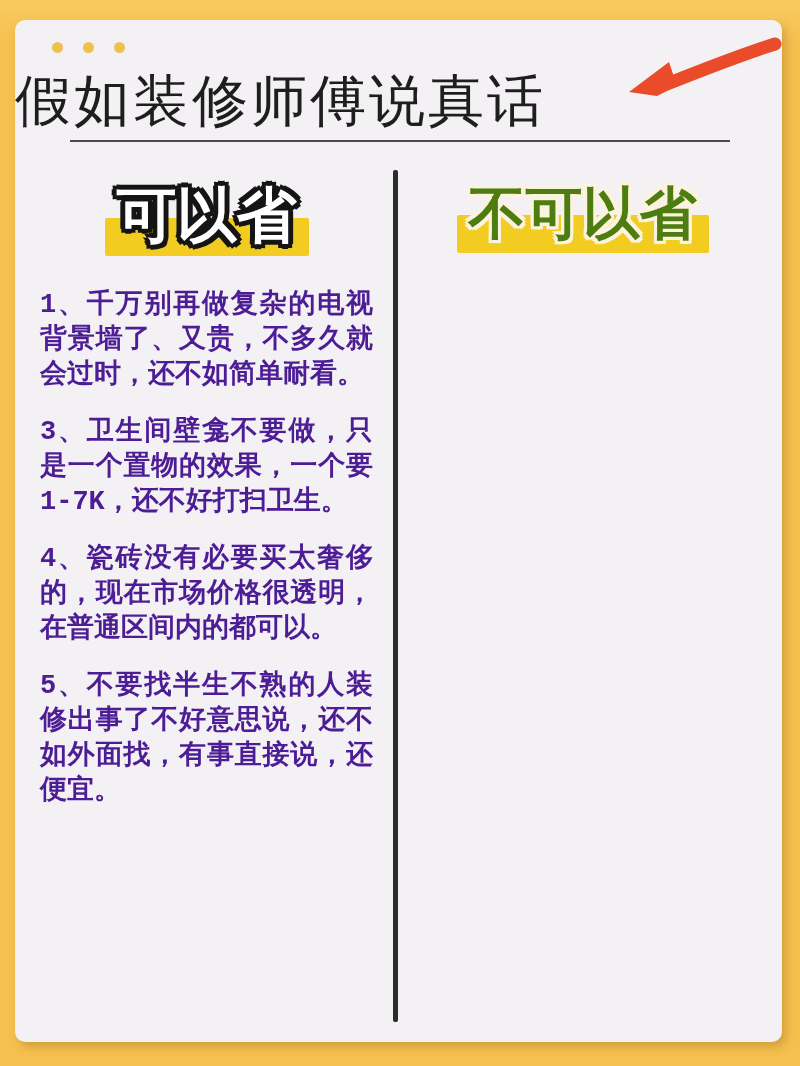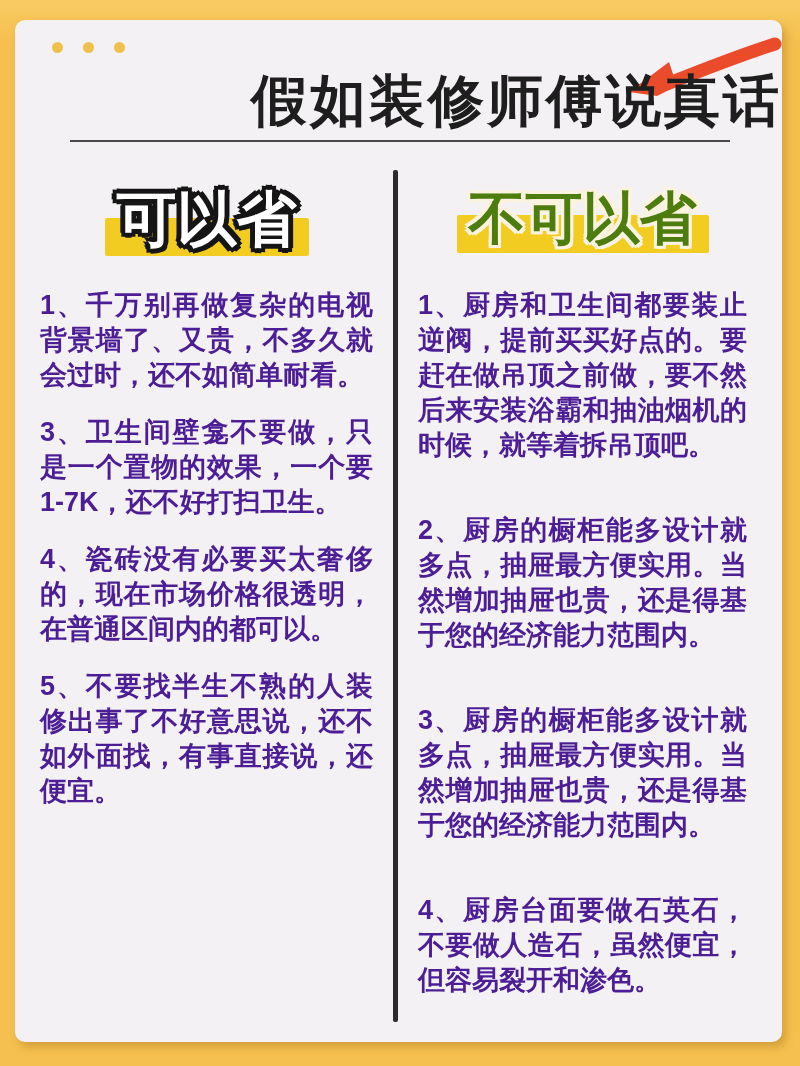--- a/index.html
+++ b/index.html
@@ -25,36 +25,37 @@
   }
   
   .dots { position: absolute; left: 37px; top: 22px; display: flex; gap: 20px; }
   .dots span {
     width: 11px; height: 11px; border-radius: 50%;
     background: #F0C04F; display: block;
   }
   
   .title {
     position: absolute; top: 44px; left: 0; right: 0;
-    text-align: right;
-    font-size: 56px; font-weight: 700; letter-spacing: 3px;
+    text-align: left;
+    font-size: 56px; font-weight: 400; letter-spacing: 3px;
     color: #1E1E1E;
     white-space: nowrap;
   }
   .title-rule {
     position: absolute; top: 120px; left: 55px; width: 660px;
     border-top: 2px solid #4A4A4A;
   }
   
   .arrow-svg { position: absolute; left: 602px; top: 14px; width: 172px; height: 68px; }
   
   .columns {
     position: absolute; top: 150px; left: 0; right: 8px; height: 852px;
     display: flex; align-items: stretch;
     overflow: hidden;
+    font-family: Liberation Mono, monospace;
   }
   .col { overflow: hidden; }
   .col-left  { width: 378px; padding: 0 20px 0 25px; }
   .col-divider { width: 5px; background: #2B2B2B; border-radius: 2px; }
   .col-right { flex: 1; padding: 0 27px 0 20px; }
 
   .col-header { margin-top: 20px; text-align: center; line-height: 1; height: 72px; }
   .hl-wrap { position: relative; display: inline-block; }
   .hl-bar {
     position: absolute; left: -12px; right: -12px; bottom: -6px; height: 38px;
@@ -136,24 +137,18 @@
 
       <div class="col-divider"></div>
 
       <section class="col col-right">
         <div class="col-header">
           <span class="hl-wrap">
             <span class="hl-bar"></span>
             <span class="hl-text cannot">不可以省</span>
           </span>
         </div>
-        <div class="items">
-          <p>1、厨房和卫生间都要装止逆阀，提前买买好点的。要赶在做吊顶之前做，要不然后来安装浴霸和抽油烟机的时候，就等着拆吊顶吧。</p>
-          <p>2、厨房的橱柜能多设计就多点，抽屉最方便实用。当然增加抽屉也贵，还是得基于您的经济能力范围内。</p>
-          <p>3、厨房的橱柜能多设计就多点，抽屉最方便实用。当然增加抽屉也贵，还是得基于您的经济能力范围内。</p>
-          <p>4、厨房台面要做石英石，不要做人造石，虽然便宜，但容易裂开和渗色。</p>
-        </div>
       </section>
 
     </div>
 
   </div>
 </div>
 
 </body></html>

